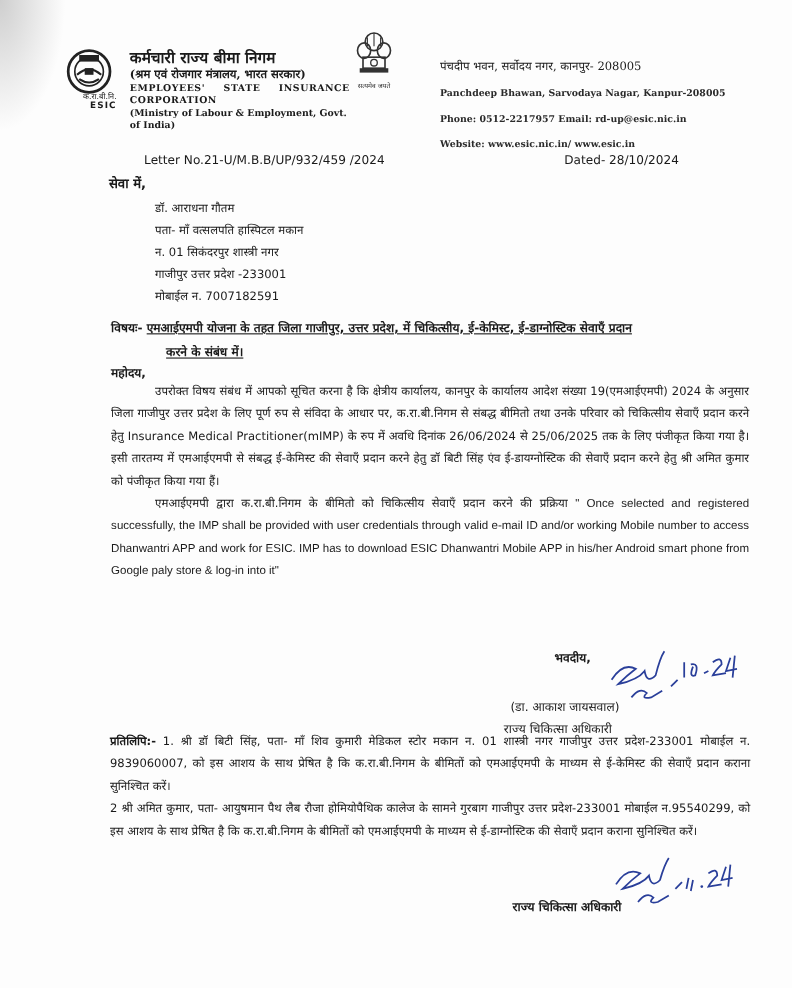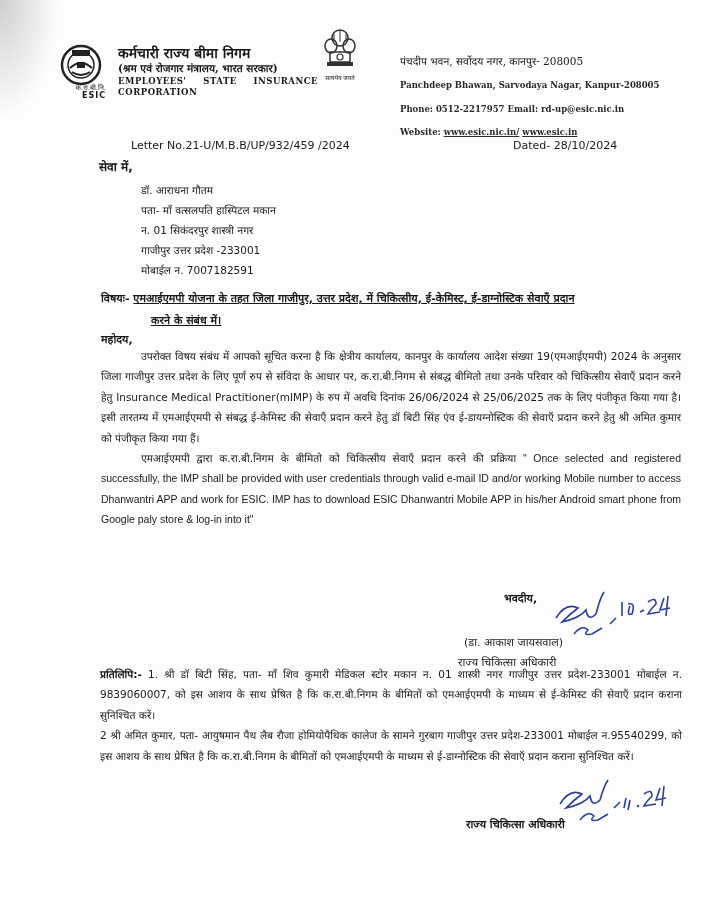--- a/index.html
+++ b/index.html
@@ -16,21 +16,21 @@
   .lh-en-name { font-size:8.5px; font-weight:bold; line-height:11px; display:flex; justify-content:space-between; letter-spacing:0.5px; }
   .lh-en-name2 { font-size:8.5px; font-weight:bold; line-height:11px; letter-spacing:0.5px; }
   .lh-en-ministry { font-size:8.5px; font-weight:bold; line-height:11px; }
 
   .emblem { position:absolute; left:322px; top:28px; width:36px; height:48px; }
   .emblem-caption { position:absolute; left:318px; top:74px; width:44px; font-size:6px; text-align:center; }
 
   .lh-right { position:absolute; left:400px; top:54px; width:290px; font-family:"DejaVu Serif", serif; }
   .lh-r-hi { font-size:10.5px; font-weight:normal; line-height:14px; }
   .lh-r-en { font-size:8.5px; font-weight:bold; line-height:11.5px; color:#2a2a2a;margin-top:12px; }
-  .lh-r-en .u { text-decoration:underline; }
+  .lh-r-en .u { }
 
   
   .ref-row { position:absolute; left:101px; top:139px; width:520px; font-size:11px; }
   .letter-no { position:absolute; left:0; top:0;margin-left:30px; }
   .dated { position:absolute; left:412px; top:0; }
 
   .seva { position:absolute; left:99px; top:158px; font-size:12px; font-weight:bold; }
   .addr { position:absolute; left:141px; top:180px; font-size:10.5px; line-height:20px; }
   .addr div { white-space:nowrap; }
 
@@ -80,20 +80,21 @@
 
   <div class="lh-left">
     <div class="lh-hi-title">कर्मचारी राज्य बीमा निगम</div>
     <div class="lh-hi-ministry">(श्रम एवं रोजगार मंत्रालय, भारत सरकार)</div>
     <div class="lh-en-name">
       <span>EMPLOYEES'</span>
       <span>STATE</span>
       <span>INSURANCE</span>
     </div>
     <div class="lh-en-name2">CORPORATION</div>
+    <div class="lh-en-ministry">(Ministry of Labour &amp; Employment, Govt. of India)</div>
   </div>
 
   <svg class="emblem" viewBox="0 0 36 48">
     <ellipse cx="18" cy="10" rx="8" ry="8" fill="none" stroke="#333" stroke-width="1.5"></ellipse>
     <ellipse cx="9" cy="18" rx="6" ry="7" fill="none" stroke="#333" stroke-width="1.5"></ellipse>
     <ellipse cx="27" cy="18" rx="6" ry="7" fill="none" stroke="#333" stroke-width="1.5"></ellipse>
     <rect x="8" y="24" width="20" height="10" fill="none" stroke="#333" stroke-width="1.5"></rect>
     <circle cx="18" cy="29" r="3" fill="none" stroke="#333" stroke-width="1.2"></circle>
     <rect x="5" y="34" width="26" height="4" fill="#333"></rect>
     <path d="M12 6 L12 14 M18 2 L18 14 M24 6 L24 14" stroke="#333" stroke-width="1"></path>

